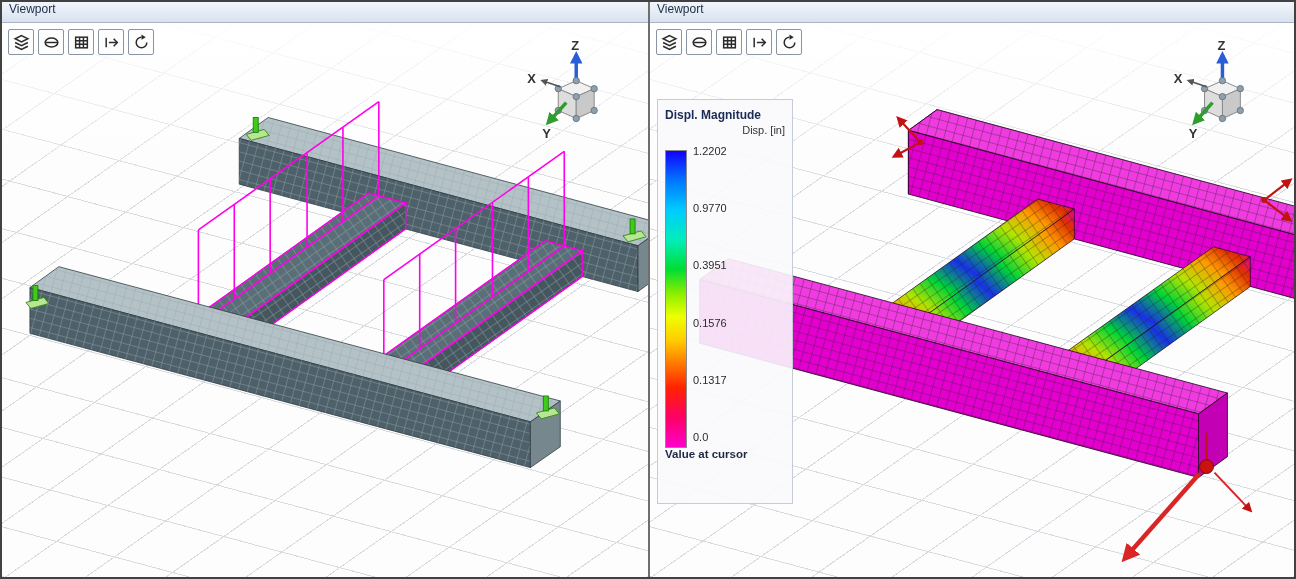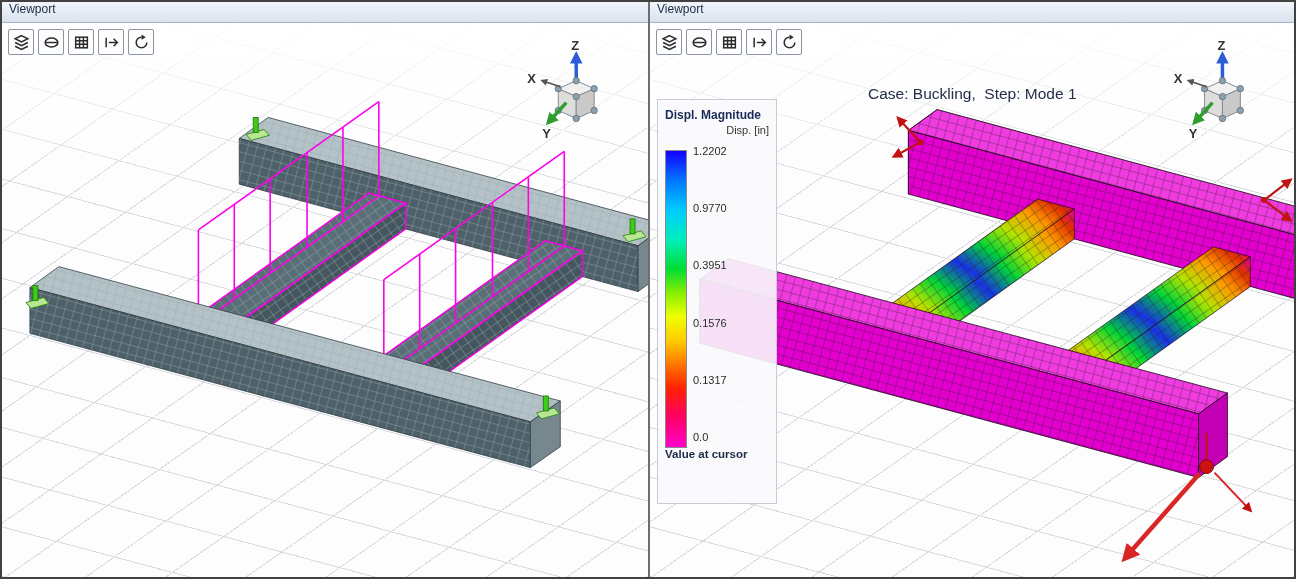--- a/index.html
+++ b/index.html
@@ -23,21 +23,21 @@
   .scene-svg { position:absolute; inset:0; width:100%; height:100%; }
   .scene-svg text { font-family:"Liberation Sans", sans-serif; font-size:13px; font-weight:bold; fill:#333; }
   .toolbar { position:absolute; top:6px; left:6px; display:flex; gap:4px; z-index:6; }
   .tb {
     width:26px; height:26px; background:#fdfdfd; border:1px solid #8a95a3; border-radius:2px;
     display:flex; align-items:center; justify-content:center; padding:0; cursor:pointer;
   }
   .tb svg { width:17px; height:17px; stroke:#2b2b2b; stroke-width:1.4; fill:none; }
   .case-block { position:absolute; left:218px; top:8px; z-index:6; font-size:15.5px; color:#242e49; line-height:25px; white-space:pre; }
   .legend {
-    position:absolute; left:7px; top:76px; width:120px; height:405px; z-index:6;
+    position:absolute; left:7px; top:76px; width:136px; height:405px; z-index:6;
     background:rgba(249,250,252,0.9); border:1px solid #c6ccd6; padding:8px 7px;
   }
   .legend-title { font-size:12px; font-weight:bold; color:#1a2b55; }
   .legend-unit { font-size:11px; color:#333; margin:2px 0 14px;text-align:right; }
   .legend-scale { display:flex; }
   .legend-bar {
     width:22px; height:298px; border:1px solid #8a8a8a;
     background:linear-gradient(180deg,
       #1400ff 0%, #0077ff 10%, #00ccff 20%, #00eebb 30%, #00dd33 40%,
       #88ee00 48%, #eeff00 56%, #ffcc00 64%, #ff7700 72%, #ff2200 80%,
@@ -233,21 +233,20 @@
           </button>
         <button class="tb">
             <svg viewBox="0 0 16 16">
               <path d="M13,8 A5,5 0 1 1 8,3"></path>
               <polygon points="8,0.5 12,3 8,5.5" fill="#2b2b2b" stroke="none"></polygon>
             </svg>
           </button>
       </div>
 
       <div class="case-block">
-        <div>Case: Buckling,  Step: Mode 1</div>
       </div>
 
       <svg class="scene-svg" viewBox="0 0 648 557" preserveAspectRatio="none">
         <defs>
           <pattern id="meshD" width="9" height="9" patternUnits="userSpaceOnUse" patternTransform="rotate(15)">
               <path d="M0,0 H9 M0,0 V9" stroke="#1b1b1b" stroke-width="0.8" opacity="0.75"></path>
             </pattern>
           <pattern id="meshD2" width="9" height="9" patternUnits="userSpaceOnUse" patternTransform="rotate(-35)">
               <path d="M0,0 H9 M0,0 V9" stroke="#1b1b1b" stroke-width="0.8" opacity="0.75"></path>
             </pattern>

